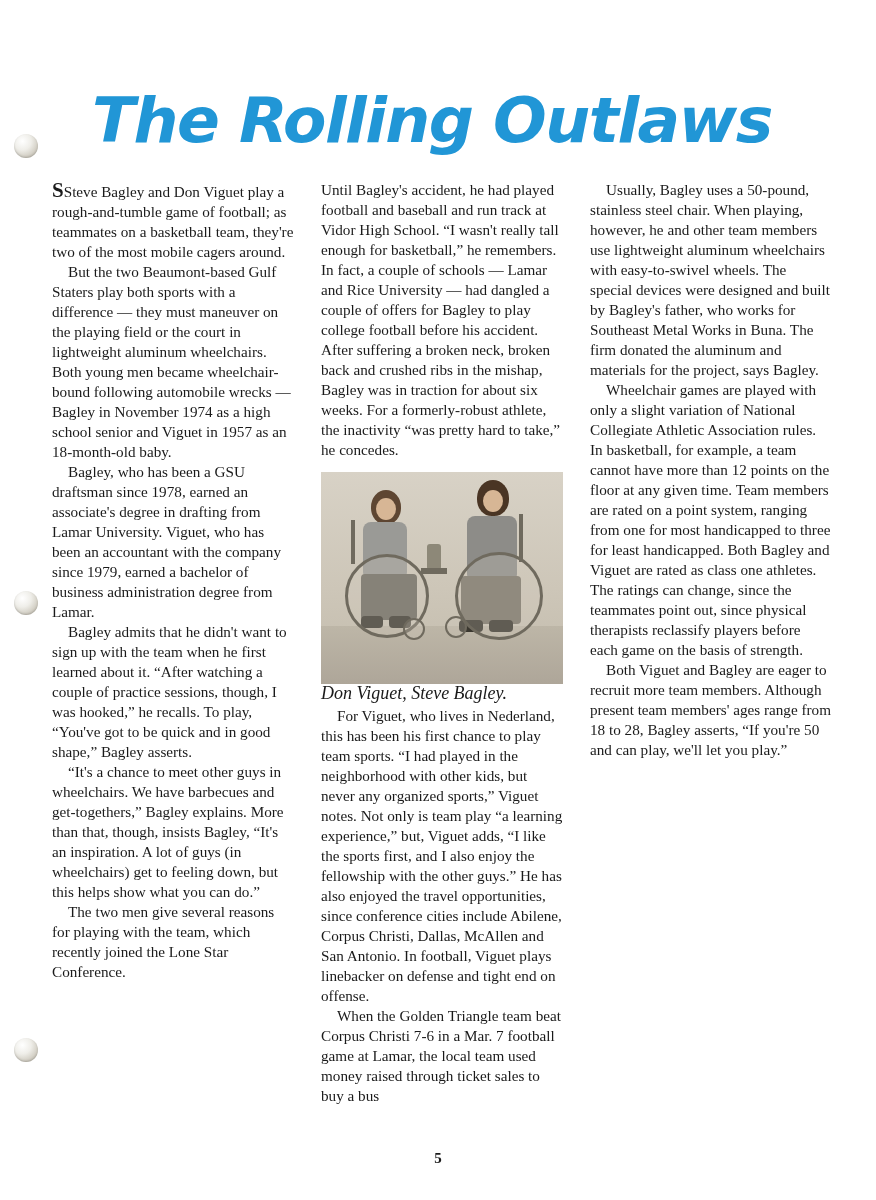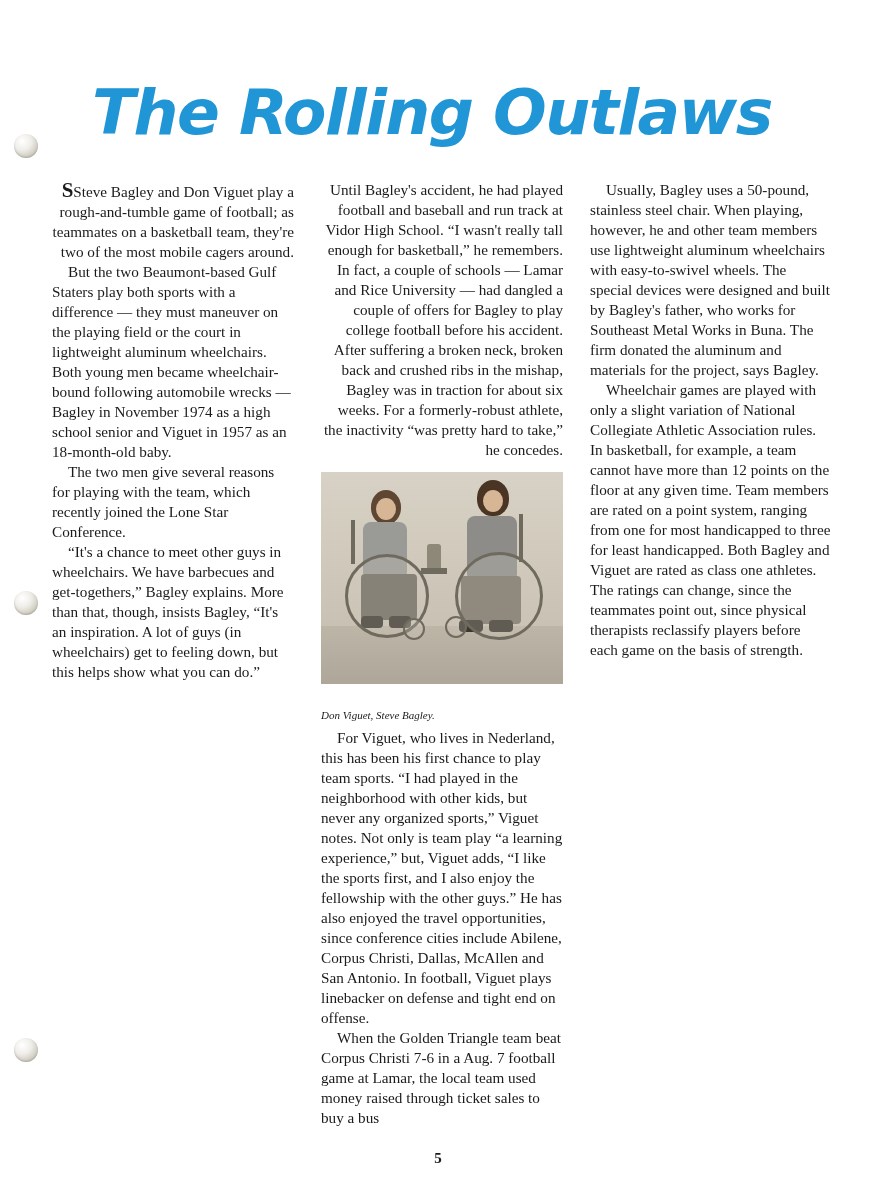--- a/index.html
+++ b/index.html
@@ -33,21 +33,21 @@
     box-shadow: inset 0 -1px 2px rgba(0,0,0,0.18);
   }
   .hole.h1 { left: 14px; top: 134px; }
   .hole.h2 { left: 14px; top: 591px; }
   .hole.h3 { left: 14px; top: 1038px; }
 
   
   .masthead {
     position: absolute;
     left: 92px;
-    top: 78px;
+    top: 86px;
     width: 740px;
     height: 70px;
   }
   .masthead .title {
     font-family: "DejaVu Sans", sans-serif;
     font-weight: bold;
     font-style: italic;
     font-size: 62px;
     line-height: 70px;
     letter-spacing: -1.5px;
@@ -74,21 +74,20 @@
   .col p {
     margin: 0;
     font-size: 15.2px;
     line-height: 20.0px;
     text-align: left;
     text-indent: 16px;
     hyphens: none;
   }
   .col p.first {
     text-indent: 0;
-    text-align: right;
   }
   .dropcap {
     font-size: 21px;
     font-weight: bold;
   }
 
   
   .photo-wrap {
     margin: 12px 0 4px 0;
     width: 242px;
@@ -151,23 +150,23 @@
   .wheel.small {
     border-width: 2px;
   }
   .chairbar {
     position: absolute;
     background: #6f6a5e;
   }
   .caption {
     font-family: "Liberation Serif", serif;
     font-style: italic;
-    font-size: 11px;
+    font-size: 18px;
     line-height: 17px;
-    margin-top: 23px;
+    margin-top: 1px;
     color: #1a1a1a;
   }
 
   .page-number {
     position: absolute;
     left: 0;
     top: 1150px;
     width: 876px;
     text-align: center;
     font-family: "Liberation Serif", serif;
@@ -187,22 +186,24 @@
 
   <div class="masthead">
     <div class="title">The Rolling Outlaws</div>
   </div>
 
   <div class="columns">
 
     <div class="col">
       <p class="first"><span class="dropcap">S</span><span>Steve Bagley and Don Viguet play a rough-and-tumble game of football; as teammates on a basketball team, they're two of the most mobile cagers around.</span></p>
       <p>But the two Beaumont-based Gulf Staters play both sports with a difference — they must maneuver on the playing field or the court in lightweight aluminum wheelchairs. Both young men became wheelchair-bound following automobile wrecks — Bagley in November 1974 as a high school senior and Viguet in 1957 as an 18-month-old baby.</p>
+      <p>Bagley, who has been a GSU draftsman since 1978, earned an associate's degree in drafting from Lamar University. Viguet, who has been an accountant with the company since 1979, earned a bachelor of business administration degree from Lamar.</p>
+      <p>Bagley admits that he didn't want to sign up with the team when he first learned about it. “After watching a couple of practice sessions, though, I was hooked,” he recalls. To play, “You've got to be quick and in good shape,” Bagley asserts.</p>
+      <p>“It's a chance to meet other guys in wheelchairs. We have barbecues and get-togethers,” Bagley explains. More than that, though, insists Bagley, “It's an inspiration. A lot of guys (in wheelchairs) get to feeling down, but this helps show what you can do.”</p>
       <p>The two men give several reasons for playing with the team, which recently joined the Lone Star Conference.</p>
-      <p>“It's a chance to meet other guys in wheelchairs. We have barbecues and get-togethers,” Bagley explains. More than that, though, insists Bagley, “It's an inspiration. A lot of guys (in wheelchairs) get to feeling down, but this helps show what you can do.”</p>
     </div>
 
     <div class="col">
       <p class="first">Until Bagley's accident, he had played football and baseball and run track at Vidor High School. “I wasn't really tall enough for basketball,” he remembers. In fact, a couple of schools — Lamar and Rice University — had dangled a couple of offers for Bagley to play college football before his accident. After suffering a broken neck, broken back and crushed ribs in the mishap, Bagley was in traction for about six weeks. For a formerly-robust athlete, the inactivity “was pretty hard to take,” he concedes.</p>
 
       <div class="photo-wrap">
         <div class="photo">
           <div class="bg"></div>
           <div class="floor"></div>
 
@@ -230,24 +231,25 @@
             <div class="chairbar" style="left:62px; top:34px; width:4px; height:48px;"></div>
           </div>
 
           <div style="position:absolute; left:106px; top:72px; width:14px; height:26px; background:#8d8878; border-radius:3px;"></div>
           <div style="position:absolute; left:100px; top:96px; width:26px; height:6px; background:#6f6a5e;"></div>
         </div>
         <div class="caption">Don Viguet, Steve Bagley.</div>
       </div>
 
       <p>For Viguet, who lives in Nederland, this has been his first chance to play team sports. “I had played in the neighborhood with other kids, but never any organized sports,” Viguet notes. Not only is team play “a learning experience,” but, Viguet adds, “I like the sports first, and I also enjoy the fellowship with the other guys.” He has also enjoyed the travel opportunities, since conference cities include Abilene, Corpus Christi, Dallas, McAllen and San Antonio. In football, Viguet plays linebacker on defense and tight end on offense.</p>
-      <p>When the Golden Triangle team beat Corpus Christi 7-6 in a Aug. 7 football game at Lamar, the local team used money raised through ticket sales to buy a bus</p>
+      <p>When the Golden Triangle team beat Corpus Christi 7-6 in a Mar. 7 football game at Lamar, the local team used money raised through ticket sales to buy a bus</p>
     </div>
 
     <div class="col">
       <p>Usually, Bagley uses a 50-pound, stainless steel chair. When playing, however, he and other team members use lightweight aluminum wheelchairs with easy-to-swivel wheels. The special devices were designed and built by Bagley's father, who works for Southeast Metal Works in Buna. The firm donated the aluminum and materials for the project, says Bagley.</p>
       <p>Wheelchair games are played with only a slight variation of National Collegiate Athletic Association rules. In basketball, for example, a team cannot have more than 12 points on the floor at any given time. Team members are rated on a point system, ranging from one for most handicapped to three for least handicapped. Both Bagley and Viguet are rated as class one athletes. The ratings can change, since the teammates point out, since physical therapists reclassify players before each game on the basis of strength.</p>
+      <p>Both Viguet and Bagley are eager to recruit more team members. Although present team members' ages range from 18 to 28, Bagley asserts, “If you're 50 and can play, we'll let you play.”</p>
     </div>
 
   </div>
 
   <div class="page-number">5</div>
 </div>
 
 </body></html>

